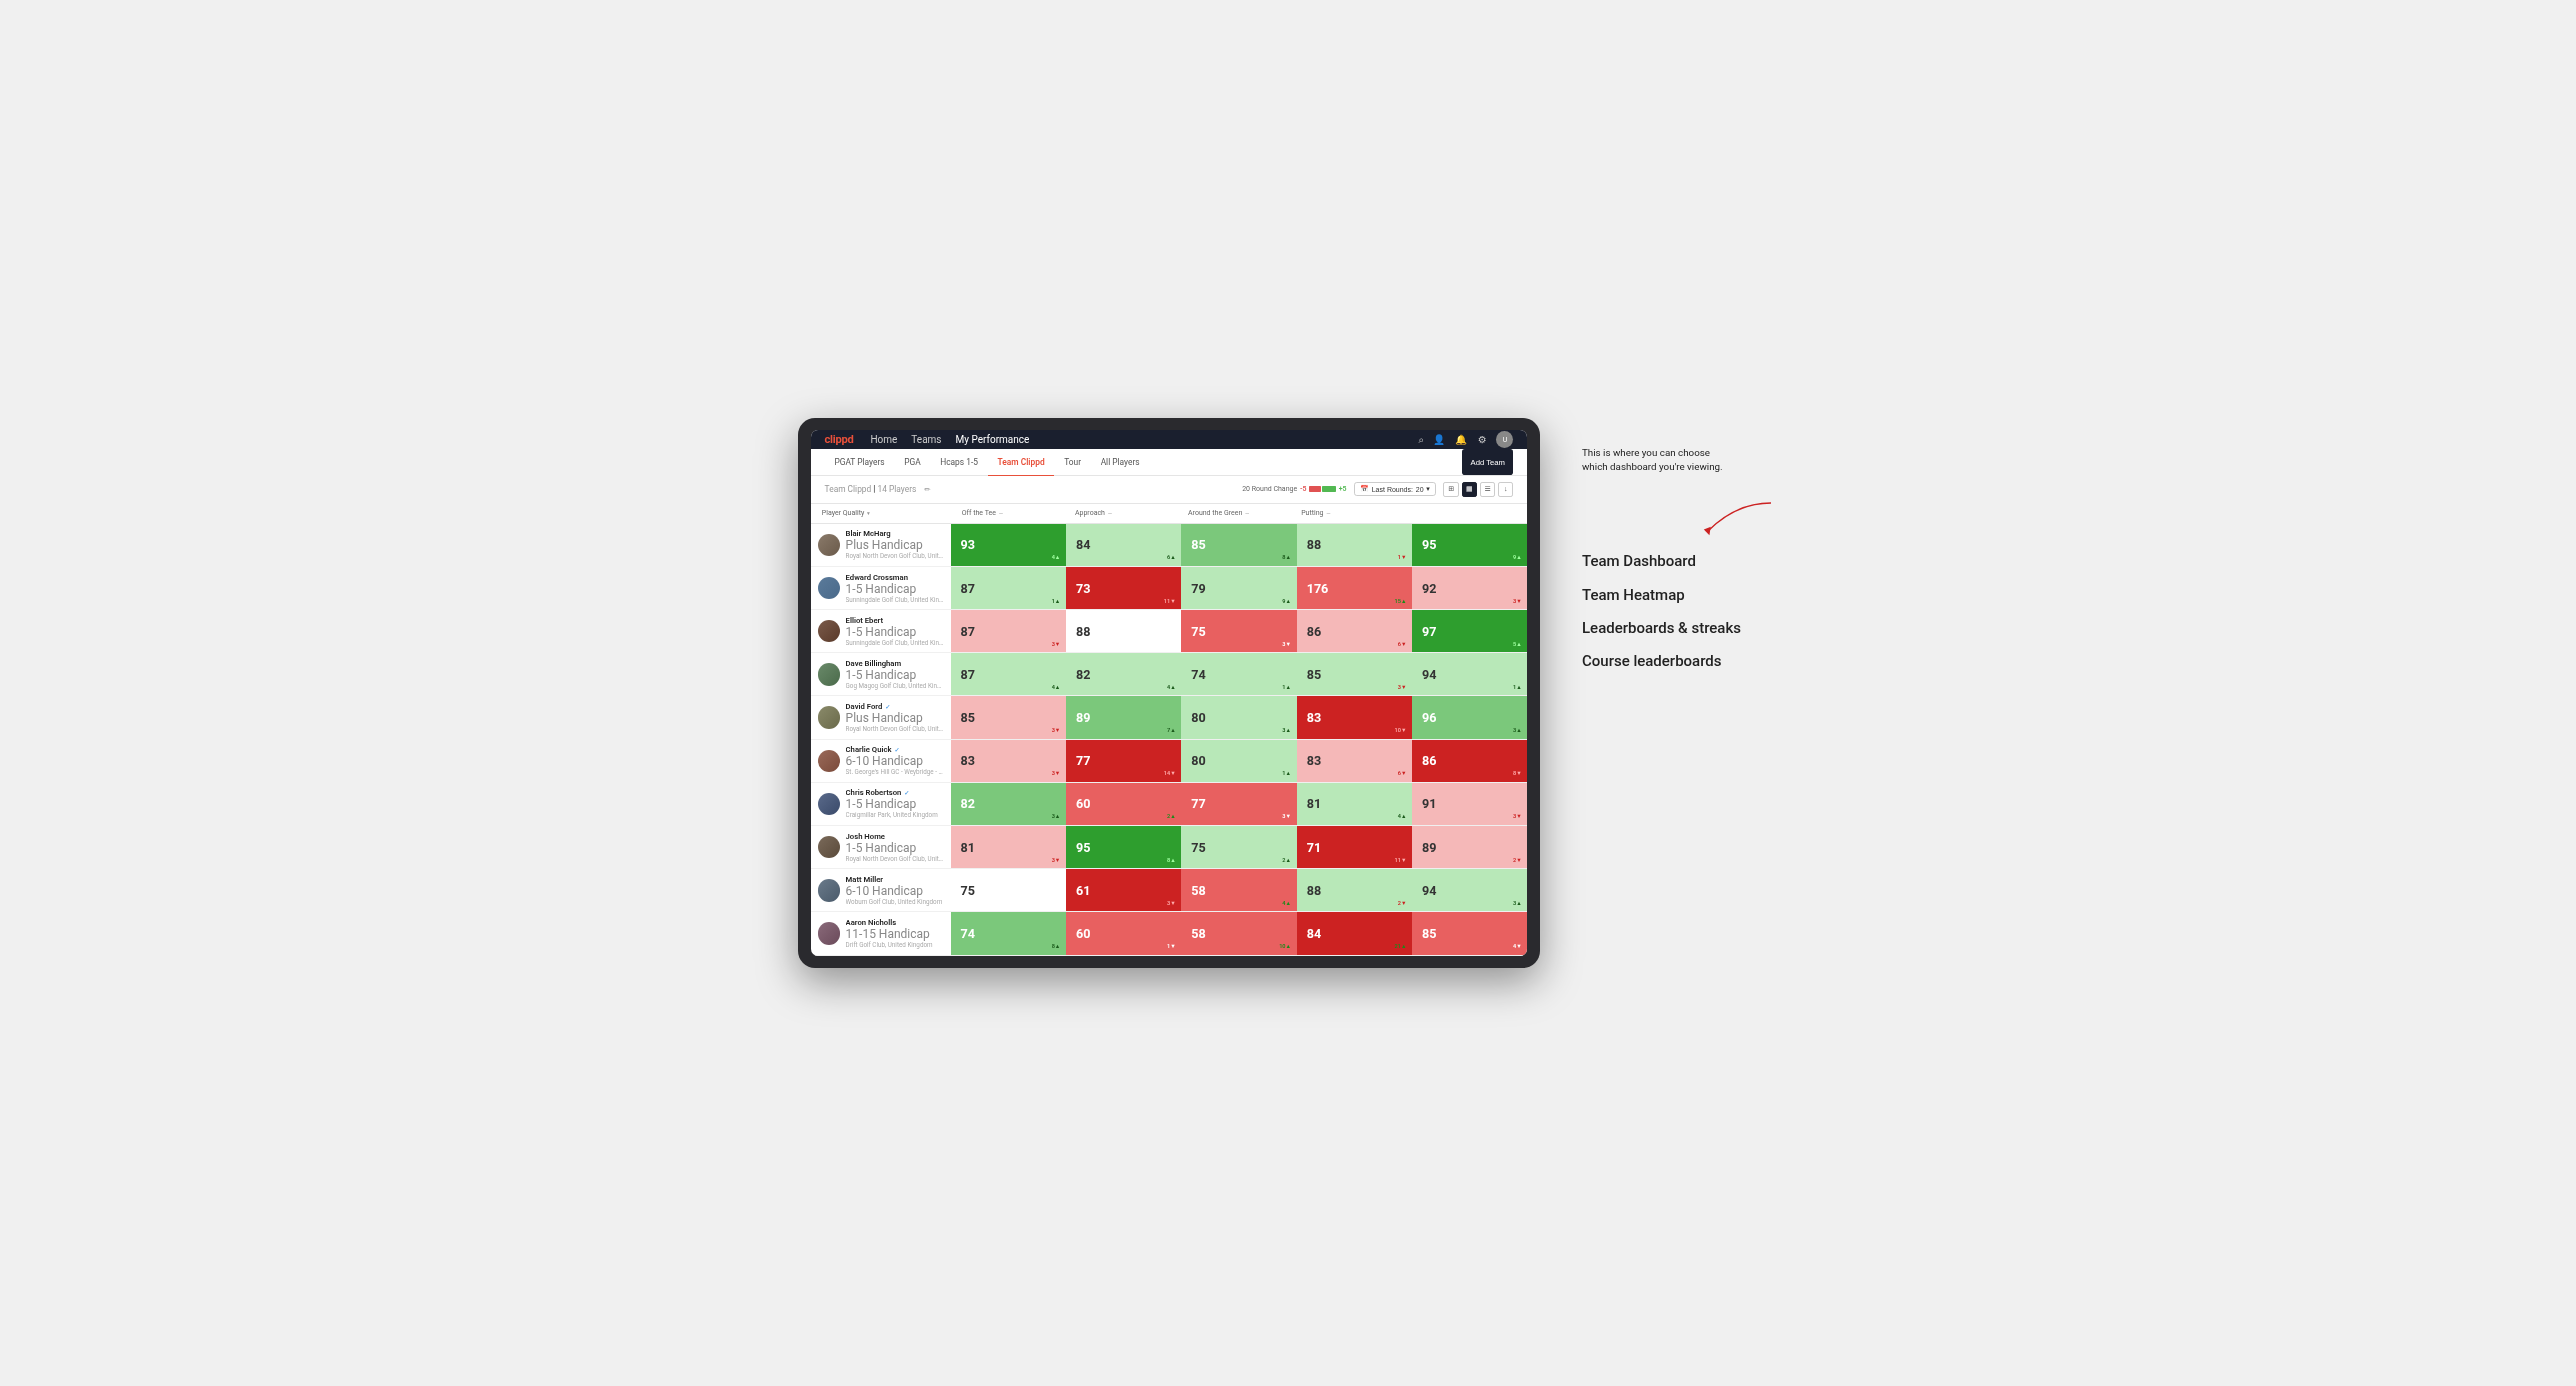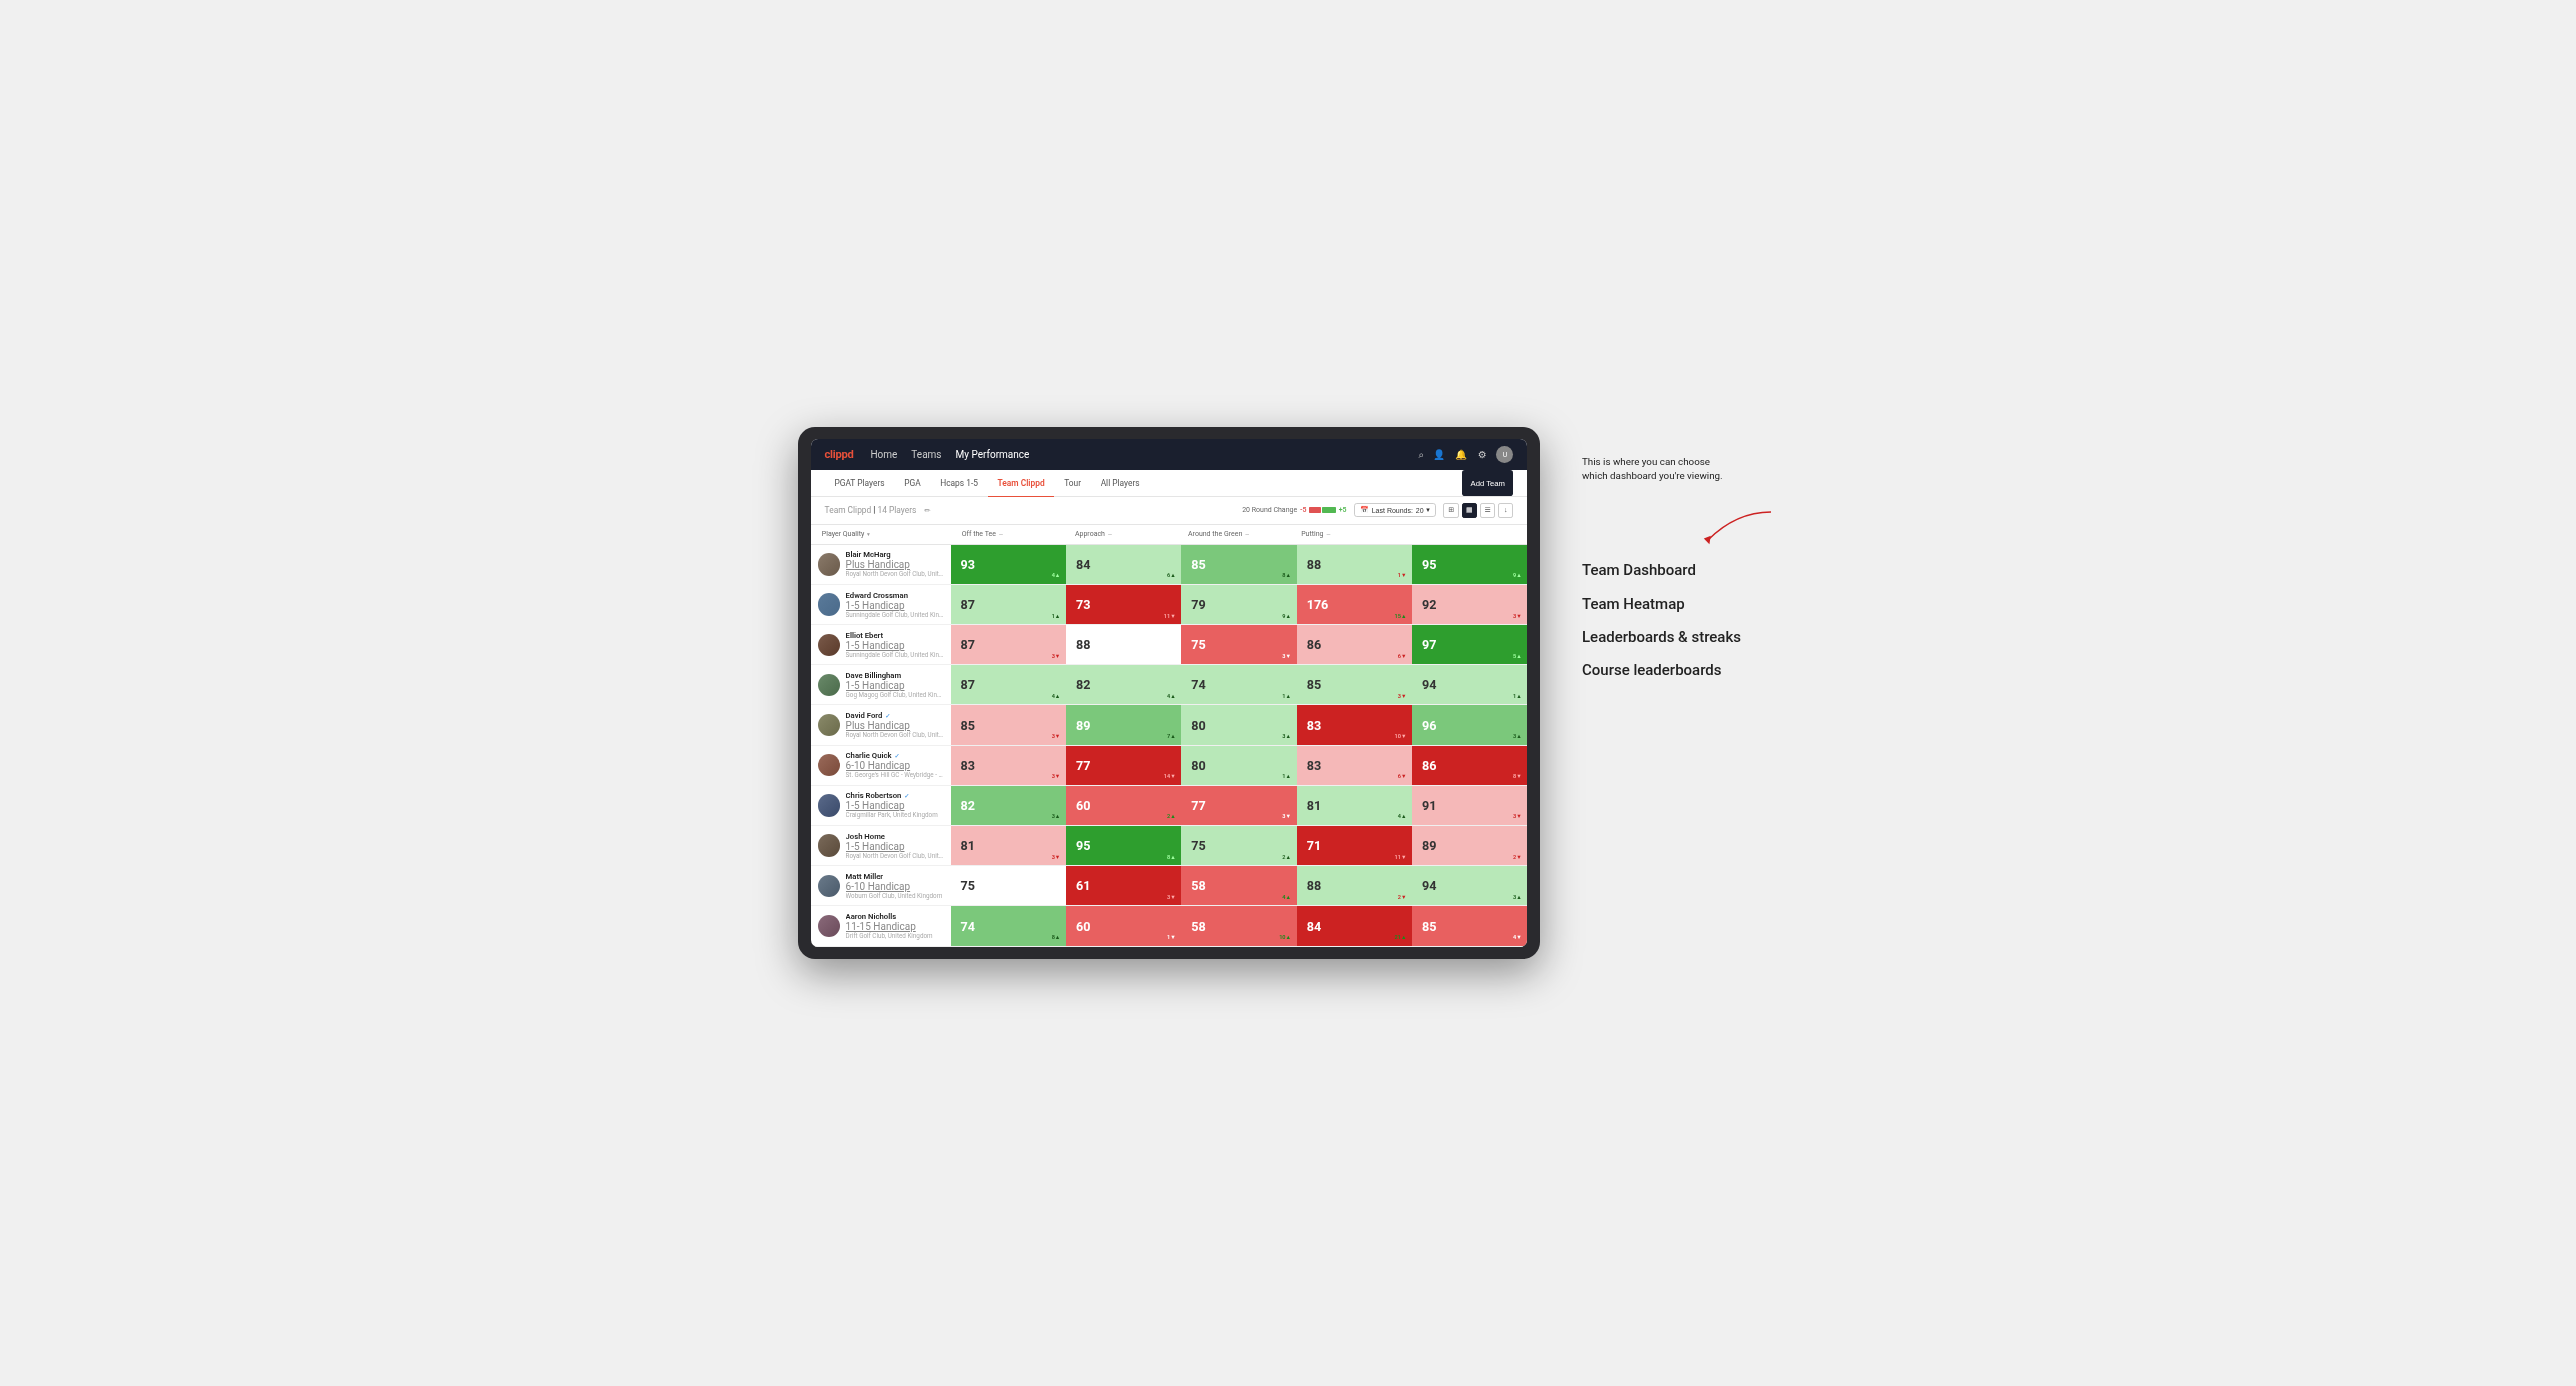--- a/index.html
+++ b/index.html
@@ -36,21 +36,21 @@
       border-radius: 7px;
       overflow: hidden;
     }
 
     
     .top-nav {
       background: #1a1f2e;
       display: flex;
       align-items: center;
       padding: 0 14px;
-      height: 31px;
+      height: 19px;
       gap: 17px;
     }
 
     .logo {
       color: #e8503a;
       font-size: 11.2px;
       font-weight: 700;
       letter-spacing: -0.3px;
     }
 
@@ -308,26 +308,25 @@
       text-overflow: ellipsis;
     }
 
     .player-name .verified {
       font-size: 6.3px;
       color: #52a0e8;
       margin-left: 1.4px;
     }
 
     .player-handicap {
-      font-size: 10px;
+      font-size: 12px;
       color: #888;
       white-space: nowrap;
       overflow: hidden;
       text-overflow: ellipsis;
-      text-decoration: underline;
     }
 
     .player-club {
       font-size: 6.3px;
       color: #aaa;
       white-space: nowrap;
       overflow: hidden;
       text-overflow: ellipsis;
     }
 

